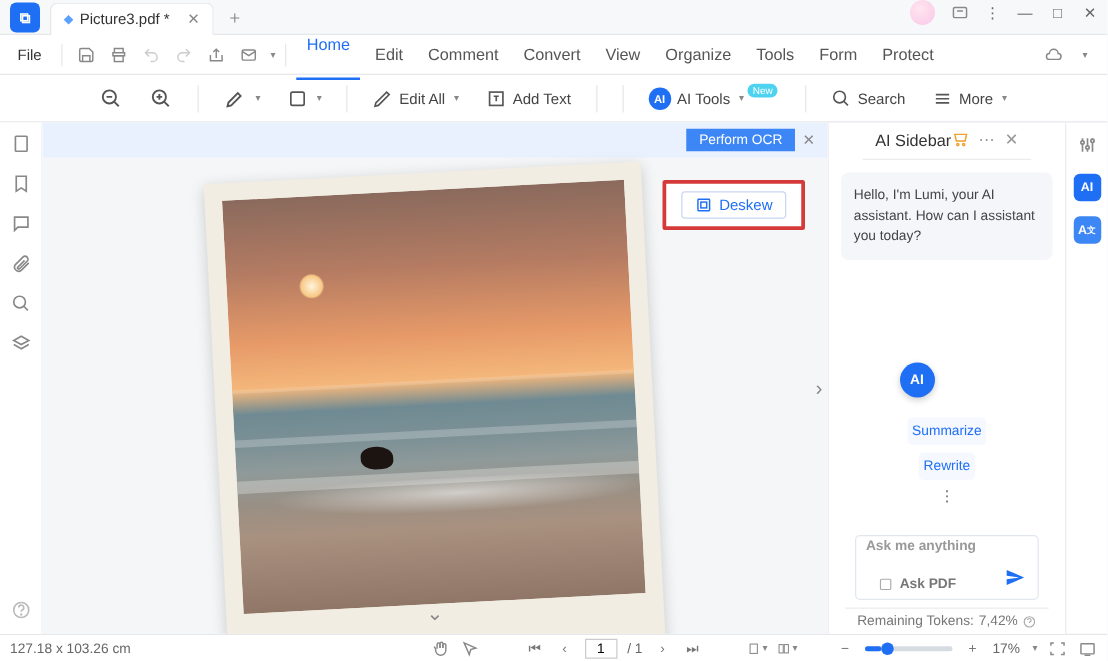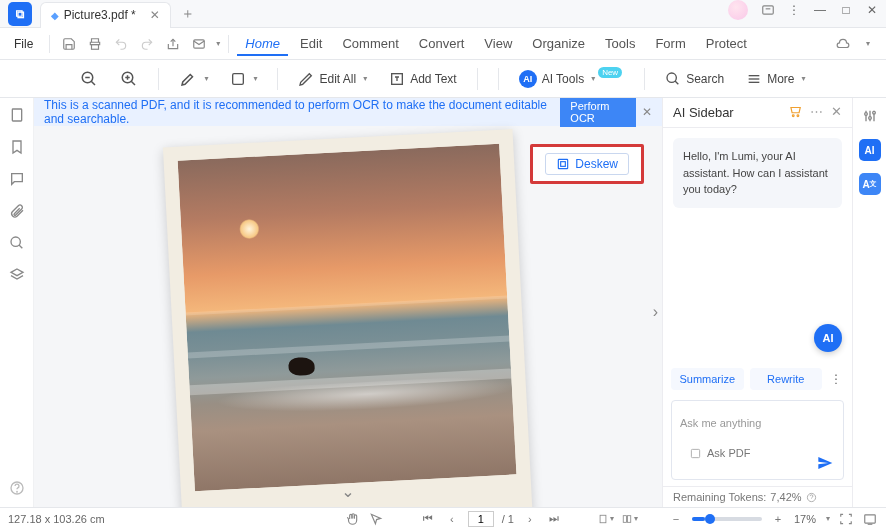--- a/index.html
+++ b/index.html
@@ -16,21 +16,21 @@
   .winctrls > div { width: 20px; height: 20px; display: flex; align-items: center; justify-content: center; color: #666; cursor: pointer; }
   .avatar { width: 18px; height: 18px; border-radius: 50%; background: radial-gradient(circle at 40% 35%, #ffe5ef, #f9c7e8); margin-right: 4px; }
   
   
   .menubar { height: 32px; display: flex; align-items: center; border-bottom: 1px solid #e5e7eb; padding: 0 6px; gap: 4px; }
   .menubar .file { font-size: 12px; padding: 0 8px; }
   .menubar .sep { width: 1px; height: 18px; background: #e5e7eb; margin: 0 4px; }
   .iconbtn { width: 22px; height: 22px; display: flex; align-items: center; justify-content: center; color: #555; cursor: pointer; border-radius: 3px; }
   .iconbtn.faded { color: #bbb; }
   .menuitem { padding: 4px 8px; font-size: 13px; color: #555; cursor: pointer; }
-  .menuitem.active { color: #1f6ff5; border-bottom: 2px solid #1f6ff5; padding-bottom: 3px; font-style: italic; }
+  .menuitem.active { color: #1f6ff5; border-bottom: 2px solid #1f6ff5; padding-bottom: 19px; }
   .searchtool { display: flex; align-items: center; color: #aaa; font-size: 12px; margin-left: 10px; gap: 4px; }
   .menuright { margin-left: auto; display: flex; align-items: center; gap: 10px; margin-right: 10px; }
 
   
   .toolbar { height: 38px; display: flex; align-items: center; border-bottom: 1px solid #e5e7eb; padding: 0 10px; gap: 8px; justify-content: center; position: relative; }
   .tbgroup { display: flex; align-items: center; gap: 10px; }
   .tsep { width: 1px; height: 22px; background: #e5e7eb; margin: 0 6px; }
   .tbtn { display: flex; align-items: center; gap: 5px; padding: 3px 6px; font-size: 12px; color: #444; cursor: pointer; }
   .tbtn svg { flex-shrink: 0; }
   .caret { font-size: 8px; color: #888; margin-left: 2px; }
@@ -61,30 +61,30 @@
   .rock { position: absolute; width: 26px; height: 18px; background: #1c1410; border-radius: 40% 50% 35% 45%; bottom: 110px; left: 100px; }
   .wave1 { position: absolute; left:0; right:0; top: 46%; height: 3px; background: rgba(255,255,255,0.15); }
   .wave2 { position: absolute; left:0; right:0; top: 58%; height: 6px; background: rgba(255,255,255,0.22); }
   .wave3 { position: absolute; left:0; right:0; top: 68%; height: 10px; background: rgba(255,255,255,0.28); }
   .foam { position: absolute; left: 0; right: 0; bottom: 70px; height: 30px; background: radial-gradient(ellipse at 55% 40%, rgba(255,255,255,.55), transparent 60%); }
 
   .scrolldown { position: absolute; left: 50%; bottom: 6px; transform: translateX(-50%); color: #888; font-size: 16px; }
   .scrollright { position: absolute; right: 4px; top: 50%; color: #888; font-size: 16px; }
 
   
-  .rightpanel { width: 190px; border-left: 1px solid #ececf0; background: #fff; display: flex; flex-direction: column; }
+  .rightpanel { width: 190px; border-left: 1px solid #ececf0; background: #fff; display: flex; flex-direction: column; align-items: center; }
   .rp-head { display: flex; align-items: center; padding: 6px 10px; border-bottom: 1px solid #ececf0; font-size: 13px; color: #333; }
   .rp-head .sp { margin-left: auto; display: flex; gap: 8px; color: #999; }
   .cart { color: #f0a030; }
   .rp-msg { background: #f4f6fa; border-radius: 6px; margin: 10px; padding: 10px; font-size: 11px; color: #444; line-height: 1.5; }
   .rp-bottom { margin-top: auto; }
-  .rp-tabs { display: flex; gap: 6px; padding: 6px 8px; align-items: center; }
+  .rp-tabs { display: flex; gap: 6px; padding: 6px 8px; align-items: center; flex-direction: column; }
   .rp-tab { flex: 1; text-align: center; padding: 5px 4px; font-size: 11px; color: #1f6ff5; background: #f5f8fe; border-radius: 4px; cursor: pointer; }
   .rp-more { color: #666; cursor: pointer; padding: 0 2px; }
-  .rp-input { margin: 4px 8px 6px 8px; border: 1px solid #e2e6ef; border-radius: 4px; padding: 16px 8px; font-size: 11px; color: #999; min-height: 44px; position: relative; }
+  .rp-input { margin: 18px 8px 6px 8px; border: 1px solid #e2e6ef; border-radius: 4px; padding: 2px 8px; font-size: 11px; color: #999; min-height: 44px; position: relative; font-weight: bold; }
   .rp-ask { display: flex; align-items: center; gap: 6px; color: #777; font-size: 11px; margin: 0 10px 4px 10px; }
   .rp-send { position: absolute; right: 10px; bottom: 6px; color: #1f6ff5; }
   .rp-tokens { border-top: 1px solid #ececf0; padding: 4px 10px; font-size: 11px; color: #777; display: flex; align-items: center; gap: 4px; }
 
   .farright { width: 34px; border-left: 1px solid #ececf0; display: flex; flex-direction: column; align-items: center; padding-top: 10px; gap: 12px; }
   .fricon { width: 22px; height: 22px; border-radius: 5px; display: flex; align-items: center; justify-content: center; font-size: 10px; font-weight: bold; cursor: pointer; }
   .fr-ai { background: #1f6ff5; color: #fff; }
   .fr-tr { background: #3d86f6; color: #fff; position: relative; }
   .floatai { position: absolute; right: 0; bottom: 0; width: 28px; height: 28px; border-radius: 50%; background: #1f6ff5; color: #fff; display: flex; align-items: center; justify-content: center; font-size: 11px; font-weight: bold; box-shadow: 0 2px 6px rgba(0,0,0,.2); }
 
@@ -305,21 +305,20 @@
         <svg width="16" height="16" viewBox="0 0 24 24" fill="none" stroke="#bbb" stroke-width="2">
           <circle cx="12" cy="12" r="9"></circle>
           <path d="M9 9a3 3 0 1 1 4 3c-1 .5-1 1-1 2"></path>
           <circle cx="12" cy="17.5" r=".5" fill="#bbb"></circle>
         </svg>
       </div>
   </div>
 
   <div class="docarea">
     <div class="ocrbar">
-      <span>This is a scanned PDF, and it is recommended to perform OCR to make the document editable and searchable.</span>
       <div class="btns">
         <div class="bluebtn">Perform OCR</div>
       </div>
       <span class="closex">✕</span>
     </div>
     <div class="canvas">
       <div class="deskewbtn">
         <div class="inner">
           <svg width="14" height="14" viewBox="0 0 24 24" fill="none" stroke="#1f6ff5" stroke-width="2">
               <rect x="4" y="4" width="16" height="16" rx="1"></rect>

